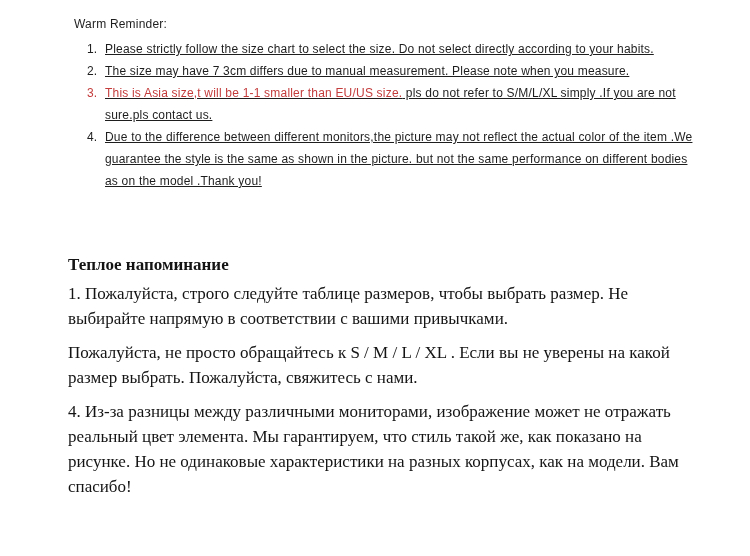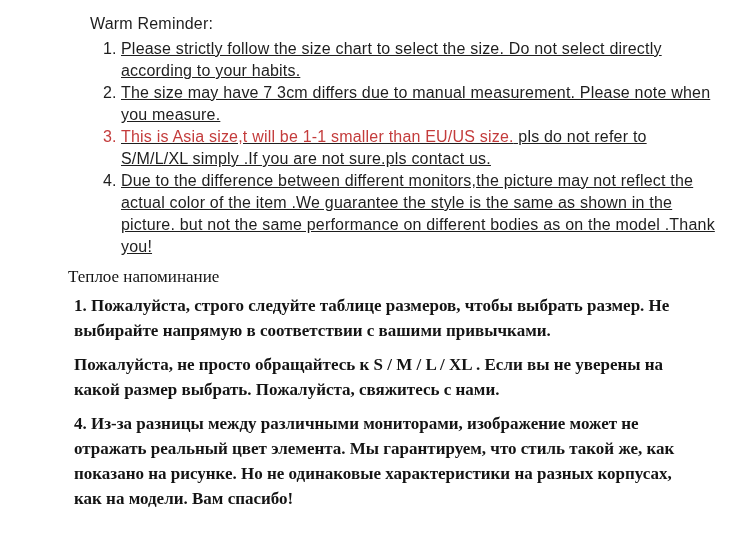--- a/index.html
+++ b/index.html
@@ -14,25 +14,25 @@
     overflow: hidden;
   }
   .page {
     position: absolute;
     inset: 0;
   }
 
   
   .en-section {
     position: absolute;
-    left: 90px;
+    left: 74px;
     top: 13px;
     width: 628px;
     font-family: "Liberation Sans", sans-serif;
-    font-size: 16px;
+    font-size: 12px;
     line-height: 22px;
     color: #1e1e1e;
     letter-spacing: 0.2px;
   }
   .en-title {
     margin: 0 0 3px 0;
   }
   .en-item {
     display: flex;
     margin-left: 13px;
@@ -51,25 +51,25 @@
     position: absolute;
     left: 68px;
     top: 248px;
     width: 632px;
     font-family: "Liberation Serif", "DejaVu Serif", serif;
     font-size: 17px;
     line-height: 25px;
     color: #141414;
   }
   .ru-title {
-    margin: 16px 0 4px 0;
+    margin: 4px 0 4px 0;
+    font-weight: bold;
   }
   .ru-item {
-    margin: 0 0 9px 6px;
-    font-weight: bold;
+    margin: 0 0 9px 0;
   }
   .ru-item:last-child {
     margin-bottom: 0;
   }
   .red-text {
     color: #c43c3c;
   }
   .block {
     display: block;
   }

